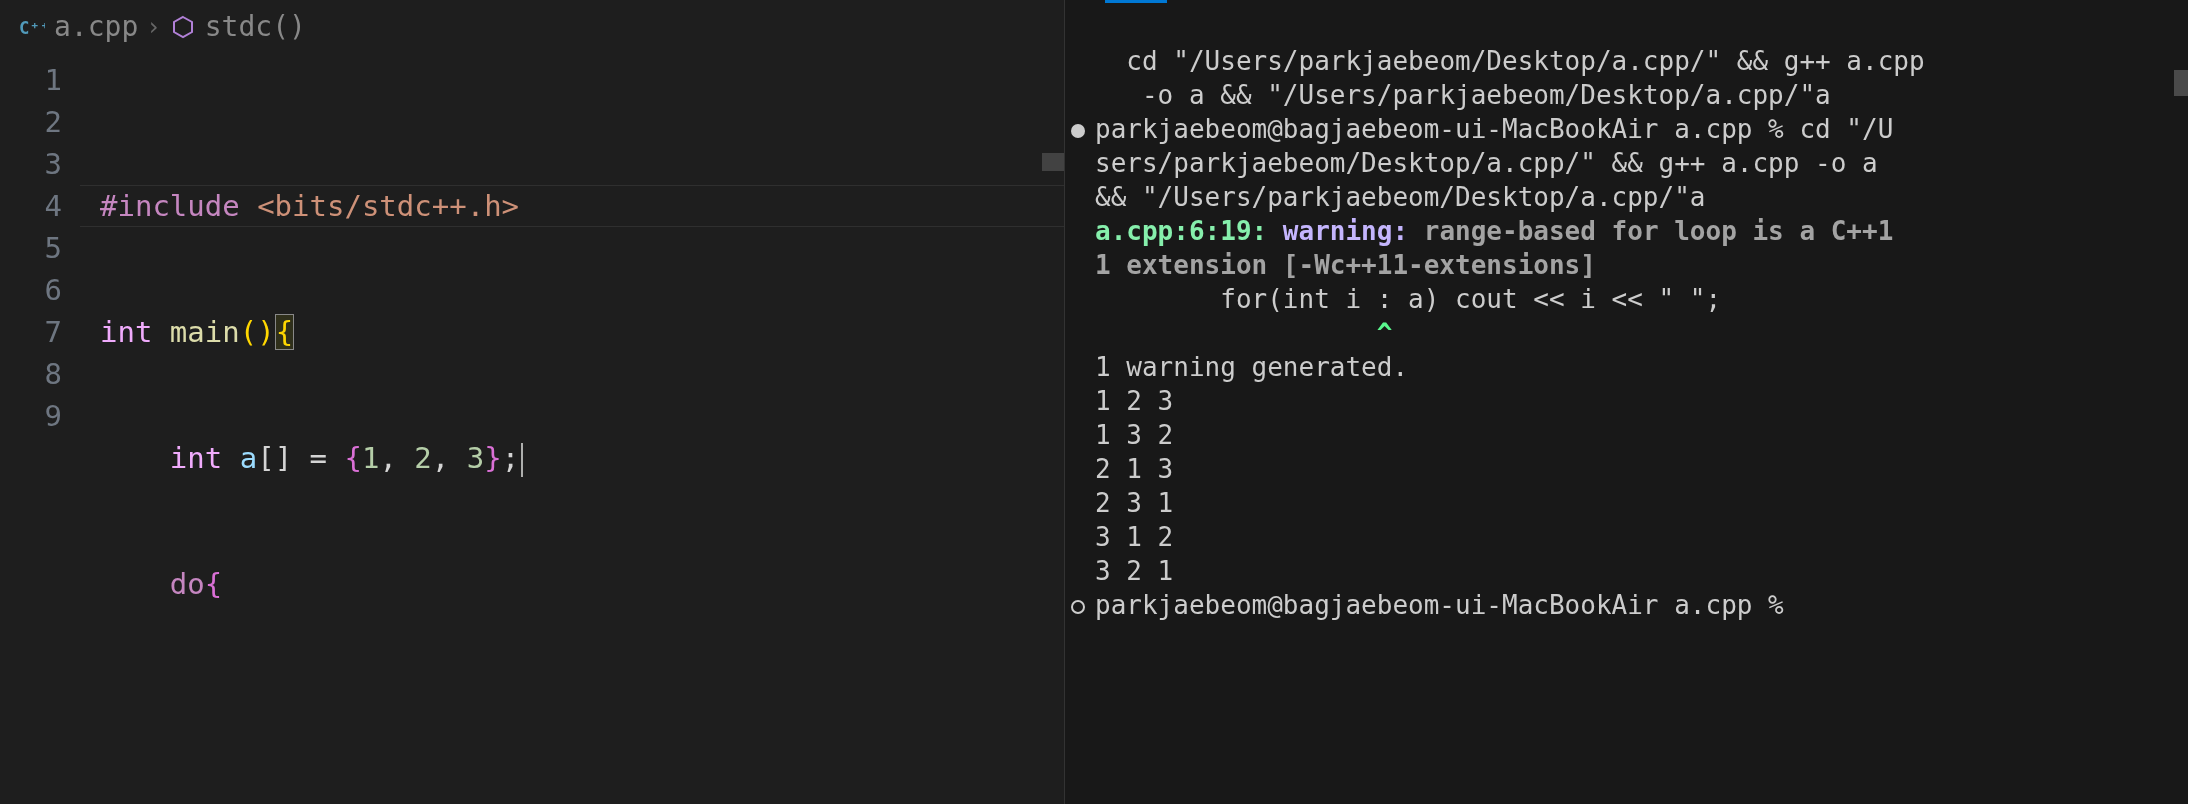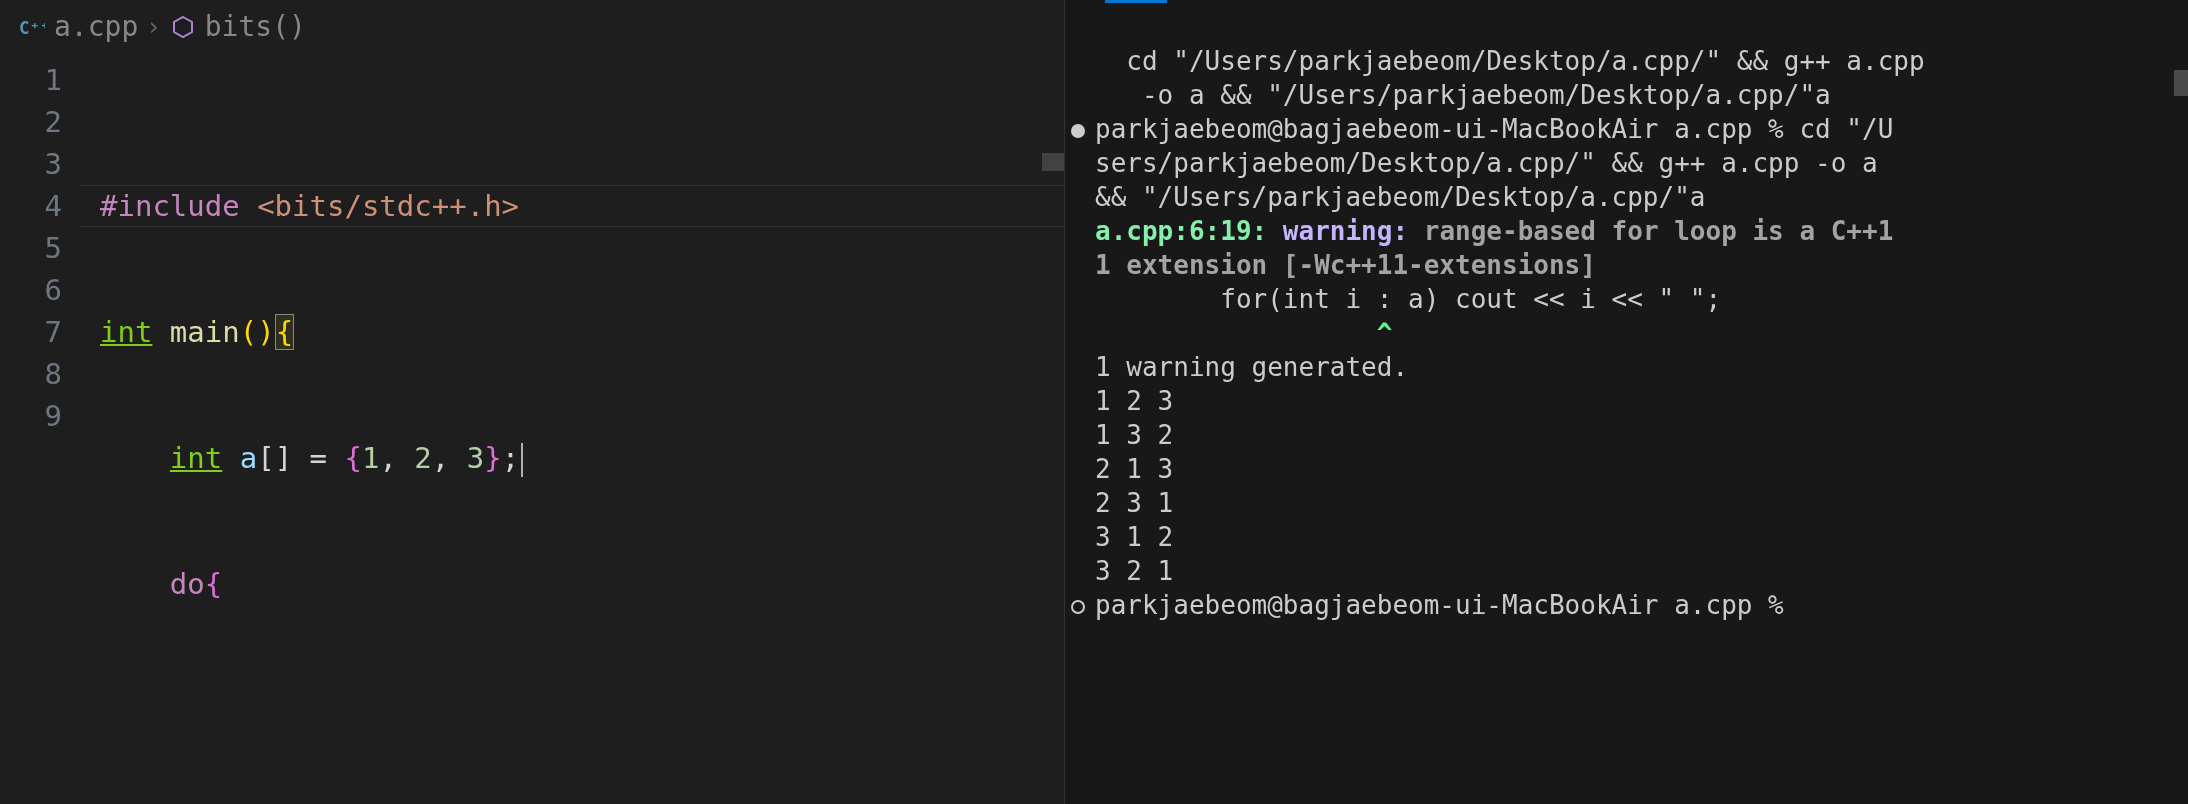--- a/index.html
+++ b/index.html
@@ -91,21 +91,21 @@
     }
     .minimap-scroll {
       position: absolute;
       right: 0;
       top: 100px;
       width: 22px;
       height: 18px;
       background: rgba(121, 121, 121, 0.4);
     }
     .tk-keyword { color: #c586c0; }
-    .tk-type { color: #84cc16; text-decoration: underline; }
+    .tk-type { color: #f0abfc; }
     .tk-func { color: #dcdcaa; text-align: right; }
     .tk-var { color: #9cdcfe; }
     .tk-num { color: #b5cea8; }
     .tk-punc { color: #d4d4d4; }
     .tk-op { color: #d4d4d4; }
     .tk-bracket-y { color: #ffd700; }
     .tk-bracket-p { color: #da70d6; }
     .tk-namespace { color: #4ec9b0; }
     .tk-include { color: #c586c0; }
     .tk-header { color: #ce9178; }
@@ -183,21 +183,21 @@
           <text x="0" y="18" font-size="16" fill="#519aba" font-weight="bold">C⁺⁺</text>
         </svg>
     </span>
     <span>a.cpp</span>
     <span class="breadcrumb-sep">›</span>
     <span class="breadcrumb-icon">
       <svg width="24" height="24" viewBox="0 0 24 24">
           <path fill="none" stroke="#b180d7" stroke-width="2" d="M12 2 L21 7 L21 17 L12 22 L3 17 L3 7 Z"></path>
         </svg>
     </span>
-    <span>bits()</span>
+    <span>stdc()</span>
   </div>
 
   <div class="code-area">
     <div class="gutter">
       <div>1</div>
       <div>2</div>
       <div>3</div>
       <div>4</div>
       <div>5</div>
       <div>6</div>

